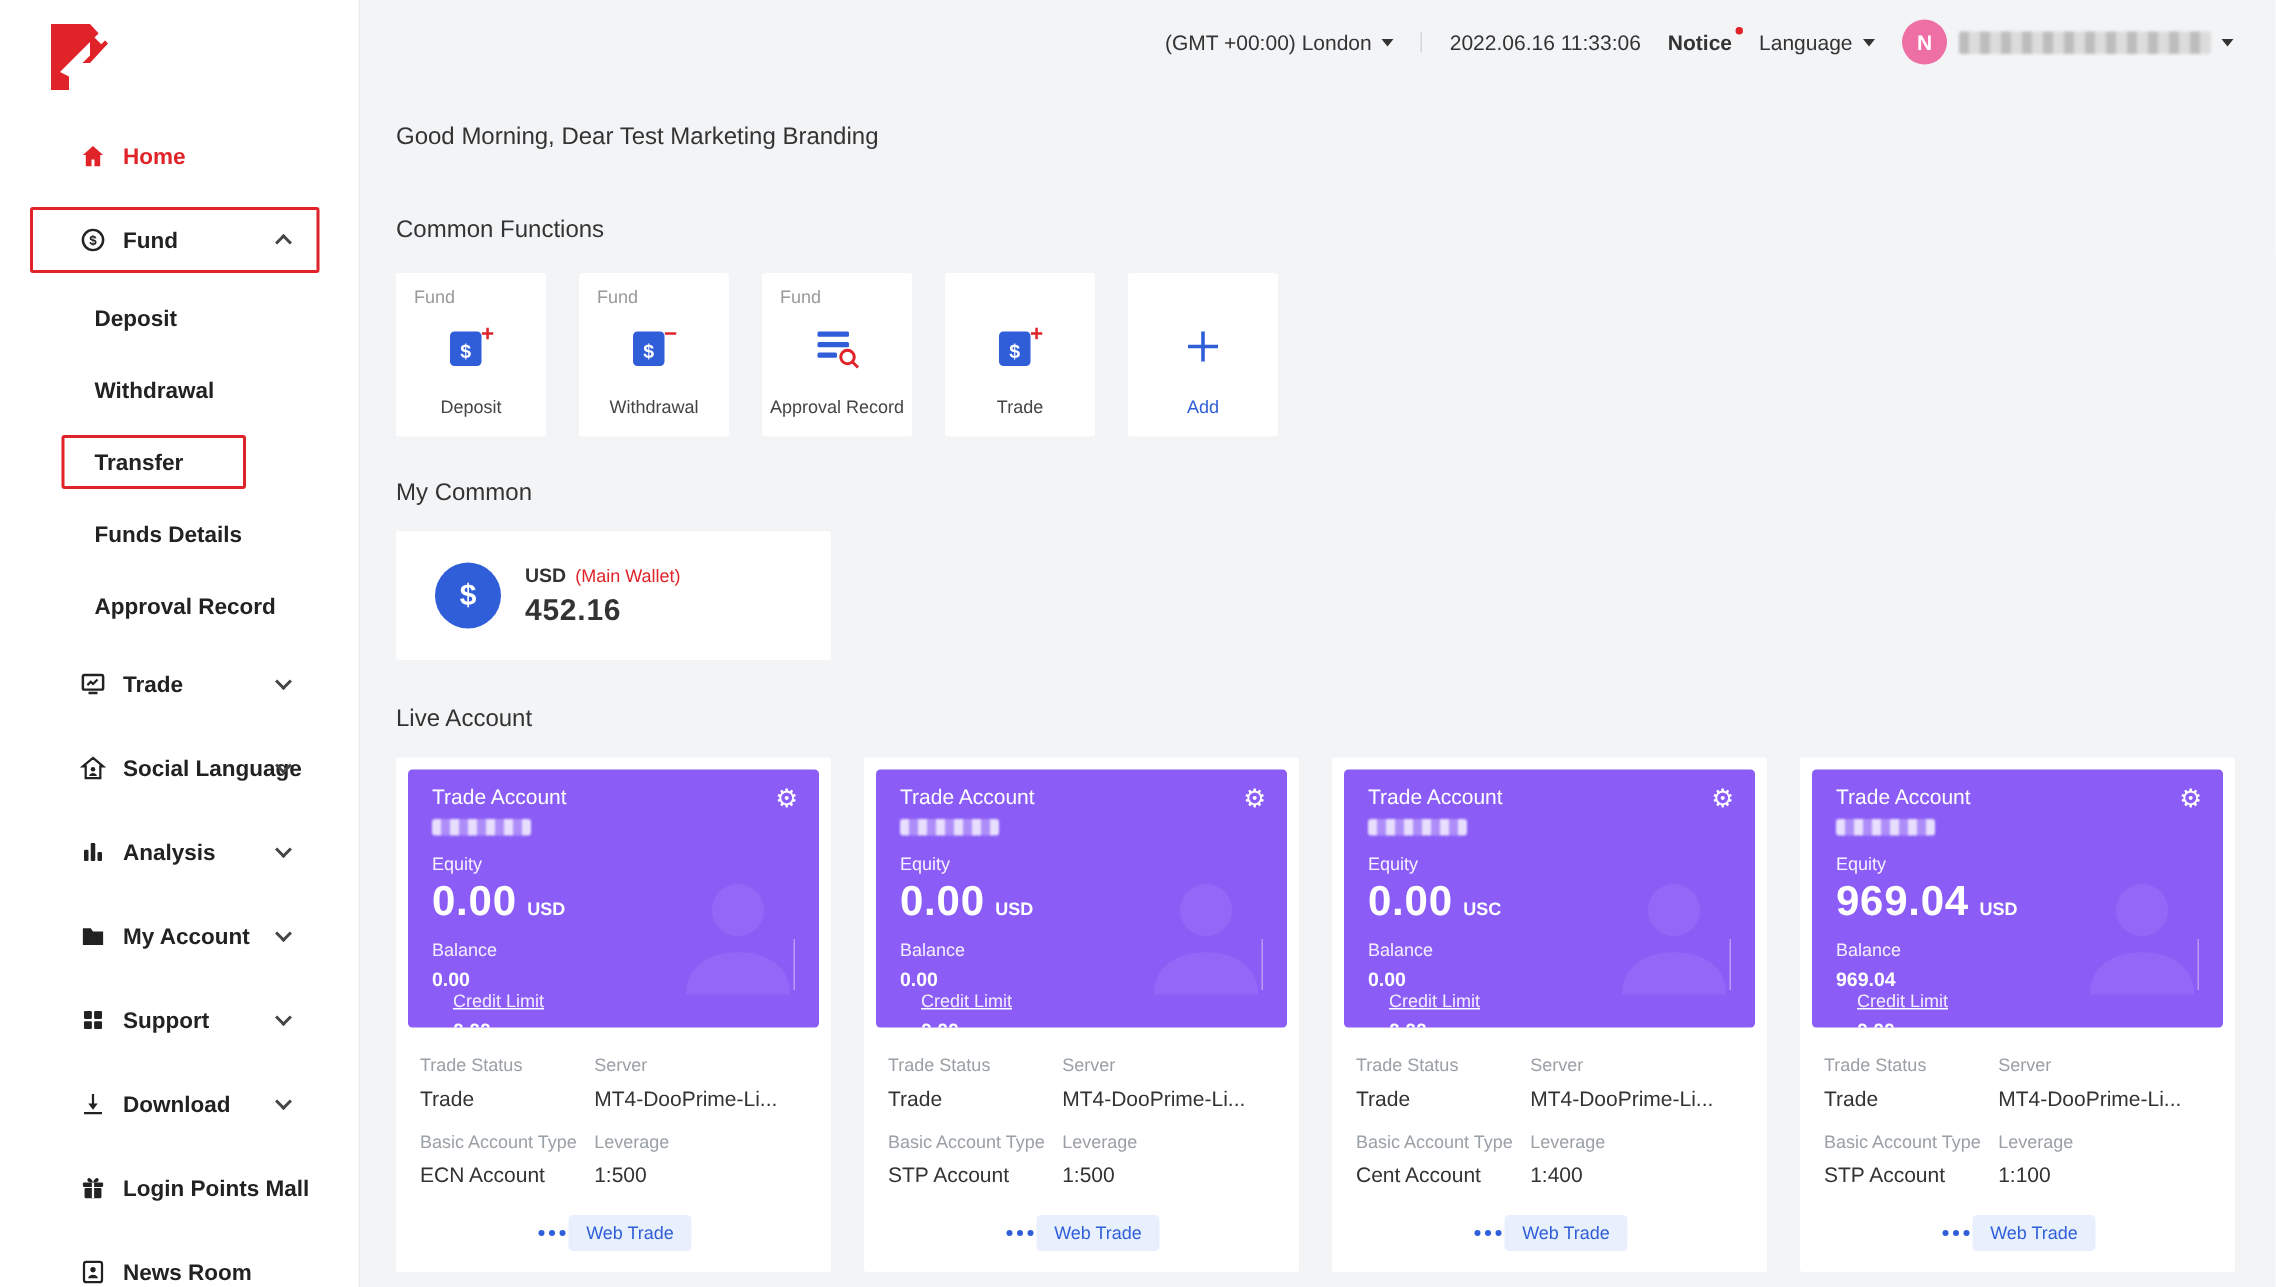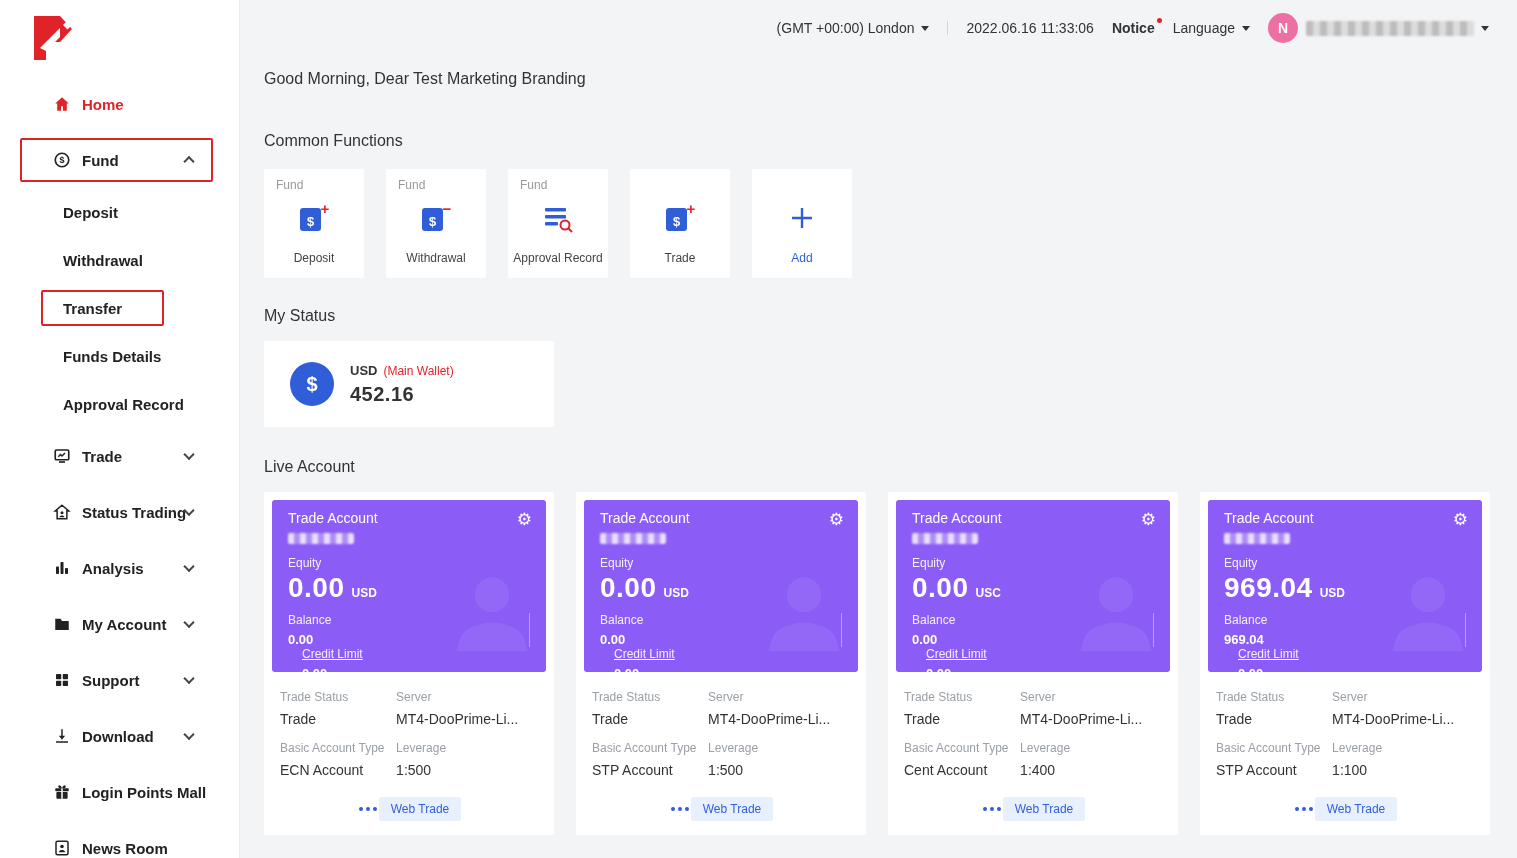--- a/index.html
+++ b/index.html
@@ -26,21 +26,21 @@
 
   .topbar { height:56px; display:flex; align-items:center; justify-content:flex-end; gap:18px; padding-right:28px; color:#333; font-size:14px; }
   .tb-item { display:flex; align-items:center; cursor:pointer; }
   .caret { display:inline-block; width:0; height:0; border-left:4px solid transparent; border-right:4px solid transparent; border-top:5px solid #333; margin-left:7px; }
   .tb-div { width:1px; height:14px; background:#d6d6d6; }
   .notice { position:relative;font-weight:bold; }
   .notice-dot { position:absolute; top:-2px; right:-7px; width:5px; height:5px; border-radius:50%; background:#e02329; }
   .avatar { width:30px; height:30px; border-radius:50%; background:#ee6fa4; color:#fff; font-size:14px; font-weight:700; display:flex; align-items:center; justify-content:center; }
   .blur-name { width:168px; height:15px; margin-left:8px; border-radius:2px; background:repeating-linear-gradient(90deg,#bdbdbd 0 7px,#dcdcdc 7px 14px); filter:blur(1.2px); }
 
-  .greeting { margin-top:14px; font-size:16px; color:#333; }
+  .greeting { margin-top:27px; font-size:16px; color:#333; }
 
   .section-title { font-size:16px; color:#333; }
   .cf-title { margin-top:44px; }
   .cf-row { display:flex; gap:22px; margin-top:19px; }
   .cf-card { width:100px; height:109px; background:#fff; position:relative; text-align:center; cursor:pointer; border-radius:2px; }
   .cf-cat { position:absolute; top:9px; left:12px; font-size:12px; color:#999; }
   .cf-icon { position:absolute; top:32px; left:0; right:0; display:flex; justify-content:center; }
   .cf-label { position:absolute; bottom:13px; left:0; right:0; font-size:12px; color:#444; }
   .cf-label.blue { color:#2f5ed8; }
 
@@ -148,21 +148,21 @@
       </div>
 
       <div class="side-item">
         <span class="sicon">
           <svg width="18" height="18" viewBox="0 0 24 24">
               <path d="M12 3l9 7.5h-2.5V21h-13V10.5H3z" fill="none" stroke="#222" stroke-width="2"></path>
               <circle cx="12" cy="13" r="2" fill="#222"></circle>
               <path d="M8.5 19c.6-1.8 2-2.5 3.5-2.5s2.9.7 3.5 2.5z" fill="#222"></path>
             </svg>
         </span>
-        <span class="slabel">Status Trading</span>
+        <span class="slabel">Social Language</span>
         <span class="chev down"></span>
       </div>
 
       <div class="side-item">
         <span class="sicon">
           <svg width="18" height="18" viewBox="0 0 24 24" fill="#222">
               <rect x="4" y="10" width="4" height="10" rx="1"></rect>
               <rect x="10" y="4" width="4" height="16" rx="1"></rect>
               <rect x="16" y="12" width="4" height="8" rx="1"></rect>
             </svg>
@@ -315,21 +315,21 @@
         <span class="cf-cat"></span>
         <span class="cf-icon">
           <svg width="34" height="34" viewBox="0 0 34 34">
               <path d="M17 7v20M7 17h20" stroke="#2f5ed8" stroke-width="2.4" fill="none"></path>
             </svg>
         </span>
         <span class="cf-label blue">Add</span>
       </div>
     </div>
 
-    <div class="section-title wallet-title">My Status</div>
+    <div class="section-title wallet-title">My Common</div>
     <div class="wallet-card">
       <div class="wallet-circle">$</div>
       <div class="wallet-info">
         <div class="wallet-line1">
           <span class="wallet-cur">USD</span>
           <span class="wallet-tag">(Main Wallet)</span>
         </div>
         <div class="wallet-amt">452.16</div>
       </div>
     </div>

